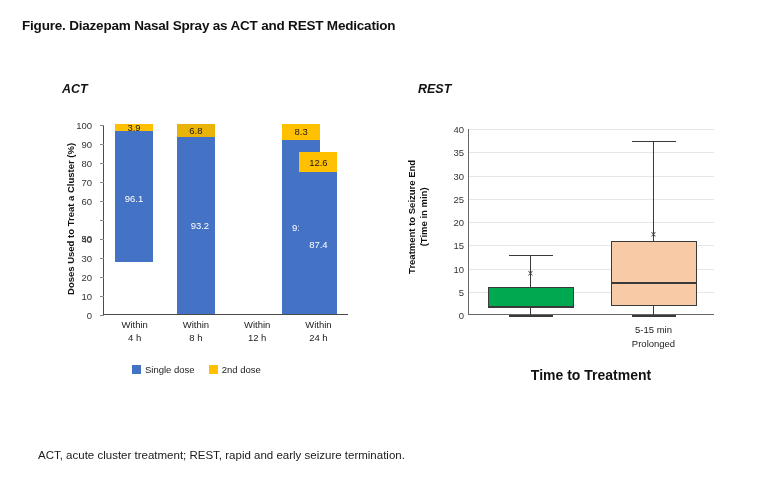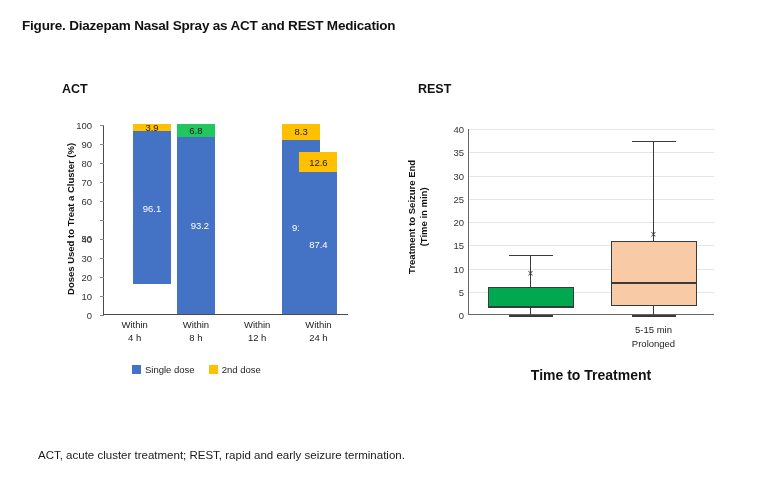--- a/index.html
+++ b/index.html
@@ -26,20 +26,21 @@
     letter-spacing: -0.2px;
     color: #111111;
   }
 
   
   .panel-header {
     position: absolute;
     font-size: 12.5px;
     font-weight: bold;
     color: #111111;
+    font-style: italic;
   }
   #act-header  { left: 62px;  top: 82px; }
   #rest-header { left: 418px; top: 82px; }
 
   
   .axis-title-v {
     position: absolute;
     transform-origin: 50% 50%;
     transform: rotate(-90deg);
     font-size: 9.5px;
@@ -276,32 +277,32 @@
       <div class="act-ytick" style="top: 76px;">60</div>
       <div class="act-ytick-mark" style="top: 76px;"></div>
       <div class="act-ytick" style="top: 57px;">70</div>
       <div class="act-ytick-mark" style="top: 57px;"></div>
       <div class="act-ytick" style="top: 38px;">80</div>
       <div class="act-ytick-mark" style="top: 38px;"></div>
       <div class="act-ytick" style="top: 19px;">90</div>
       <div class="act-ytick-mark" style="top: 19px;"></div>
       <div class="act-ytick" style="top: 0px;">100</div>
       <div class="act-ytick-mark" style="top: 0px;"></div>
-      <div class="act-bar" style="left: 29px; height: 190px;">
+      <div class="act-bar" style="left: 11px; height: 190px;">
         <div class="act-seg-top" style="height: 7.41px; background: rgb(255, 192, 0);">
           <span class="act-lbl-top">3.9</span>
         </div>
-        <div class="act-seg-bottom" style="height: 153px; background: rgb(68, 114, 196);">
+        <div class="act-seg-bottom" style="height: 131px; background: rgb(68, 114, 196);">
           <span class="act-lbl-bottom">96.1</span>
         </div>
       </div>
       <div class="act-xcat" style="left: -6.375px;">Within
 4 h</div>
       <div class="act-bar" style="left: 72.875px; height: 190px;">
-        <div class="act-seg-top" style="height: 12.92px; background: #22c55e;">
+        <div class="act-seg-top" style="height: 12.92px; background: #eab308;">
           <span class="act-lbl-top">6.8</span>
         </div>
         <div class="act-seg-bottom" style="height: 177.08px; background: rgb(68, 114, 196); padding-left: 8px;">
           <span class="act-lbl-bottom">93.2</span>
         </div>
       </div>
       <div class="act-xcat" style="left: 54.875px;">Within
 8 h</div>
       <div class="act-bar" style="left: 134.125px; height: 190px; padding-left: 44px;">
         <div class="act-seg-top" style="height: 15.77px; background: rgb(255, 192, 0);">

